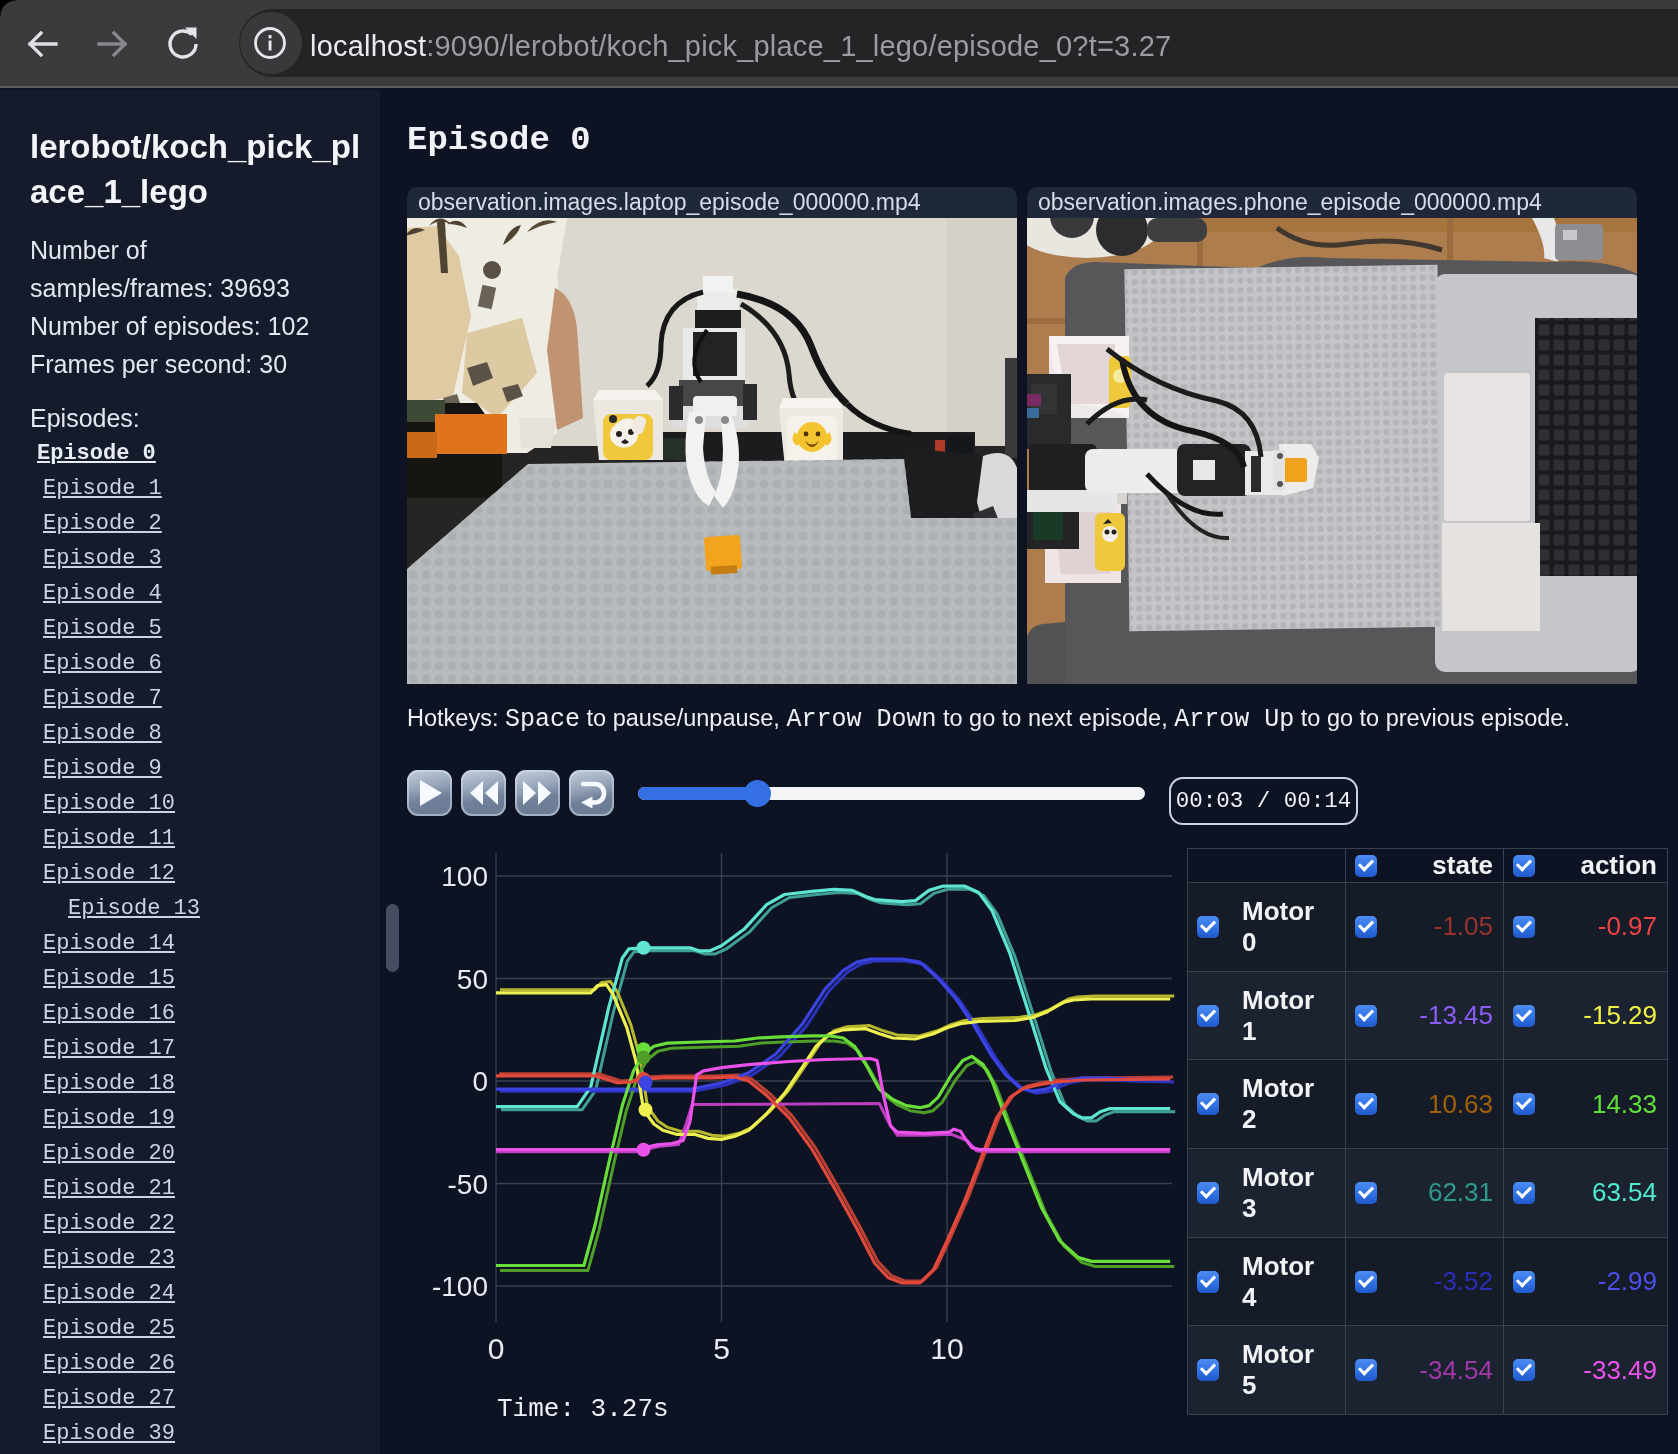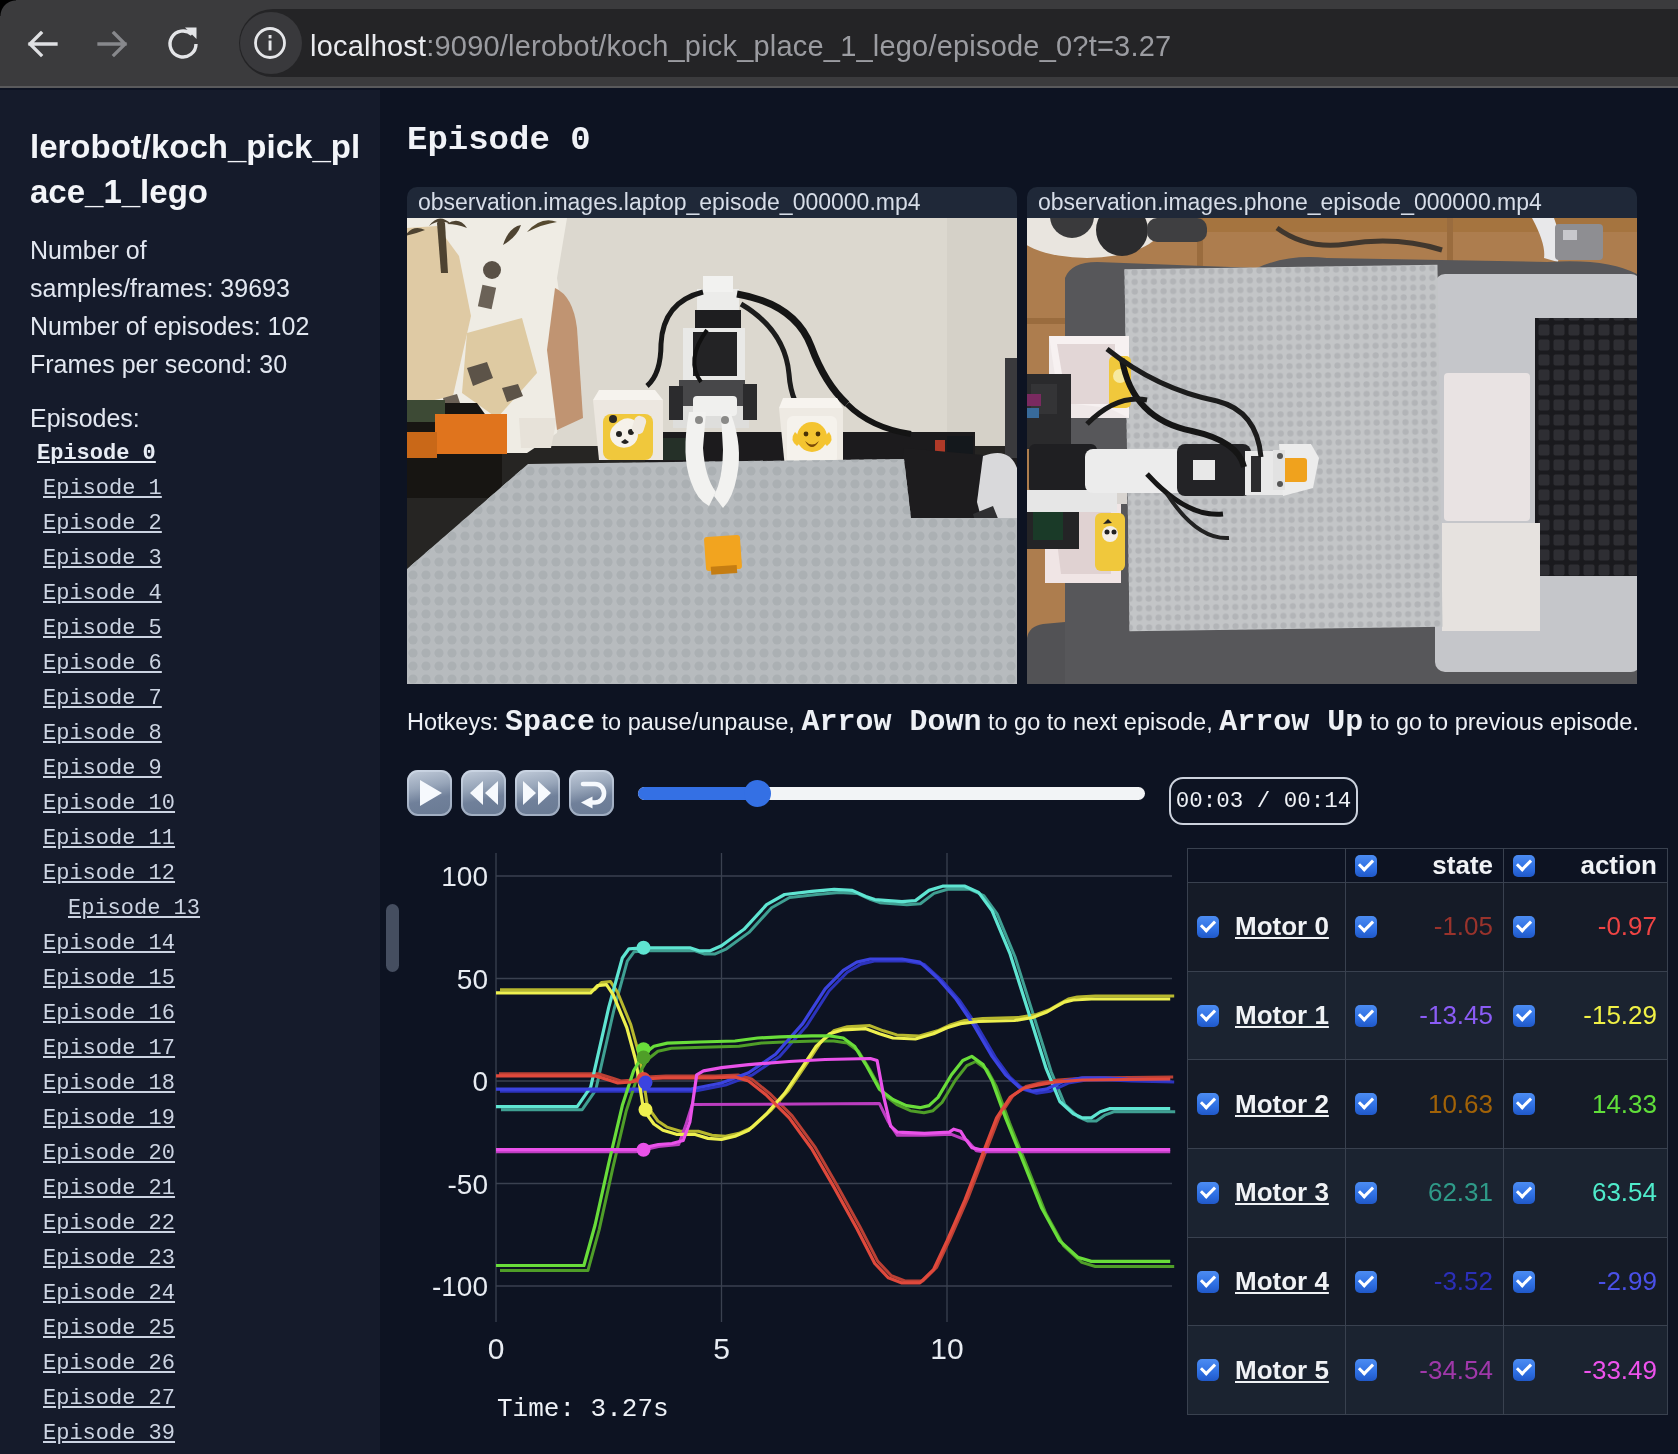--- a/index.html
+++ b/index.html
@@ -25,21 +25,21 @@
   #eplist a { font-family:"Liberation Mono", monospace; font-size:22px; color:#ccd4e2; text-decoration:underline; }
   #eplist .cur a { font-weight:bold; color:#e8edf5; }
   #sbscroll { position:absolute; left:386px; top:904px; width:13px; height:68px; border-radius:7px; background:#454e60; z-index:5; }
   
   #main { position:absolute; left:380px; top:90px; width:1298px; height:1364px; background:#0d1322; }
   #h1 { position:absolute; left:407px; top:121px; font-family:"Liberation Mono", monospace; font-weight:bold; font-size:34px; color:#f0f2f7; }
   .vpanel { position:absolute; top:187px; width:610px; }
   .vhead { height:31px; background:#1f2838; border-radius:10px 10px 0 0; color:#d7dde8; font-size:23px; line-height:31px; padding-left:11px; white-space:nowrap; }
   .vbody { height:466px; overflow:hidden; }
   #hotkeys { position:absolute; left:407px; top:705px; font-size:23.5px; color:#edf0f5; }
-  #hotkeys .mono { font-size:30px;font-weight:bold; }
+  #hotkeys .mono { font-size:25px; }
   
   .cbtn { position:absolute; top:770px; width:45px; height:46px; border-radius:11px;
      background:linear-gradient(168deg,#c3cddb 0%,#97a5b9 38%,#70809a 62%,#697a93 100%);
      box-shadow:inset 0 0 0 2px rgba(216,226,240,0.5); }
   .cbtn svg { position:absolute; left:0; top:0; }
   #slider-track { position:absolute; left:638px; top:787px; width:507px; height:13px; border-radius:7px; background:#f2f4f6; }
   #slider-fill { position:absolute; left:0; top:0; width:120px; height:13px; border-radius:7px 0 0 7px; background:#3470e4; }
   #slider-thumb { position:absolute; left:744px; top:780px; width:27px; height:27px; border-radius:14px; background:#3470e4; }
   #timepill { position:absolute; left:1169px; top:777px; width:189px; height:48px; border:2px solid #ccd2dd; border-radius:14px;
      font-family:"Liberation Mono", monospace; font-size:22.5px; color:#eef1f5; text-align:center; line-height:44px; white-space:nowrap; }
@@ -51,21 +51,21 @@
   #mtable tr.r1 td { background:#1b2330; }
   #mtable td.c0 { width:158px; }
   #mtable td.c1 { width:158px; }
   #mtable td.c2 { width:164px; }
   #mtable tr.dr td { height:88.7px; }
   .cell { display:flex; align-items:center; padding:0 10px 0 9px; }
   .chk { width:22px; height:22px; border-radius:5px; flex:0 0 22px;
      background:linear-gradient(180deg,#4c8cf2 0%,#2e6fe2 60%,#2058c8 100%); position:relative; }
   .chk:after { content:""; position:absolute; left:4px; top:4px; width:11px; height:6px;
      border-left:3px solid #fff; border-bottom:3px solid #fff; transform:rotate(-45deg); }
-  .mlab { font-weight:bold; margin-left:16px;text-decoration:underline; }
+  .mlab { font-weight:bold; margin-left:23px; }
   .val { flex:1; text-align:right; }
   .hdt { flex:1; text-align:right; font-weight:bold; }
 </style>
 </head>
 <body>
 <div id="chrome">
   <div id="urlbar"></div>
   <div id="infochip"></div>
   <svg class="navicon" style="left:22px;top:25px" width="40" height="40" viewBox="0 0 40 40">
     <path d="M34 19 H8 M8 19 l11 -11 M8 19 l11 11" stroke="#dfe0e3" stroke-width="3.3" fill="none" stroke-linecap="square"></path>

